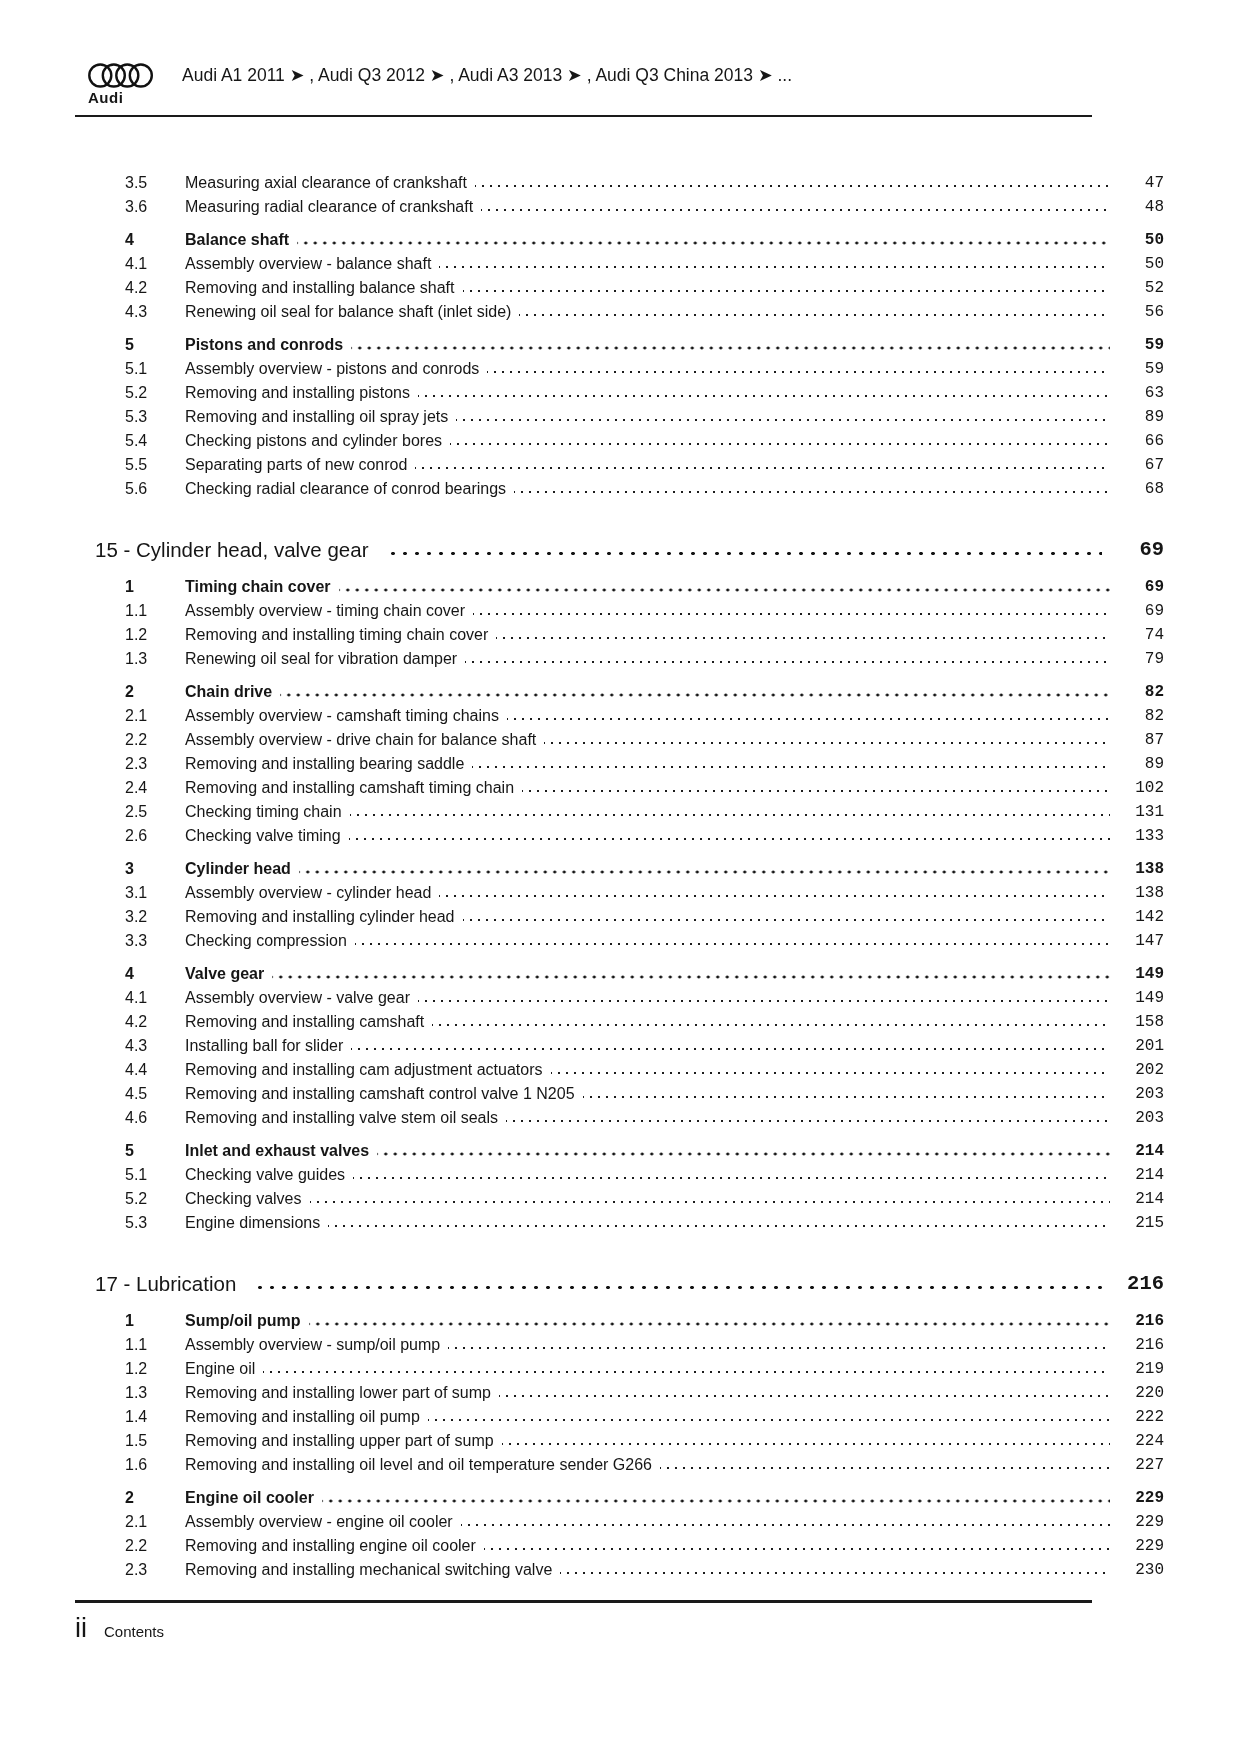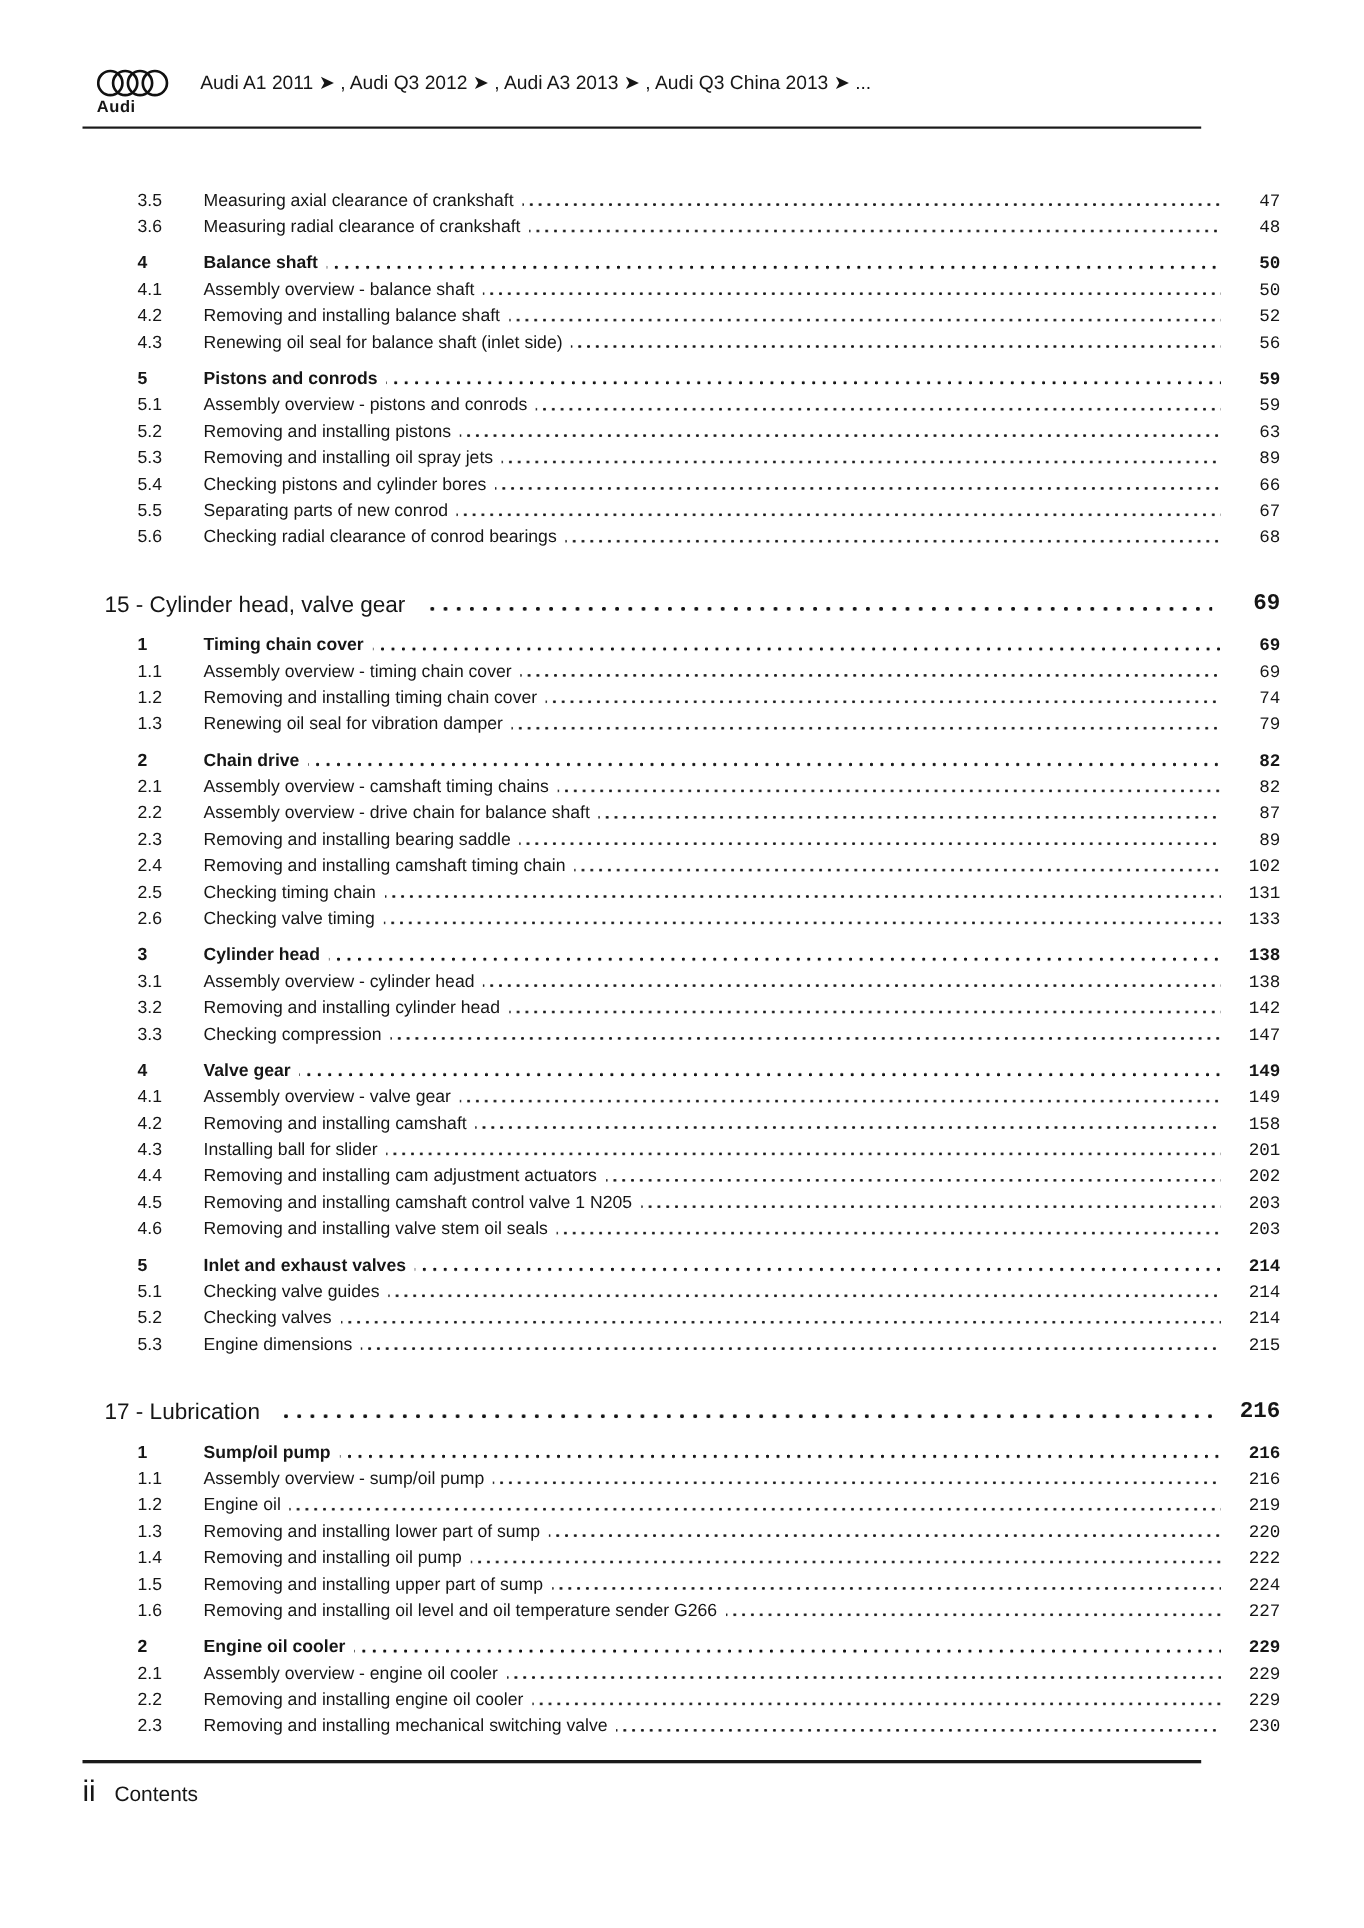--- a/index.html
+++ b/index.html
@@ -50,21 +50,21 @@
   .row.chapter .leader {
     margin:0 12px 0 14px;
     background:radial-gradient(circle, #141414 1.6px, rgba(0,0,0,0) 2px)
                left 4px bottom 9px / 12px 5px repeat-x;
   }
 
   
   .ftr-rule { margin:18px 148px 0 75px; border-top:3px solid #1a1a1a; }
   .ftr { margin:10px 148px 0 75px; display:flex; align-items:baseline; }
   .ftr-roman { font-size:27px; line-height:30px; }
-  .ftr-label { font-size:19px; margin-left:17px; }
+  .ftr-label { font-size:15px; margin-left:17px; }
 </style>
 </head>
 <body>
 
 <div class="page">
 
   <header class="hdr">
     <div class="logo">
       <span>
         <svg width="66" height="27" viewBox="0 0 66 27" aria-hidden="true">

